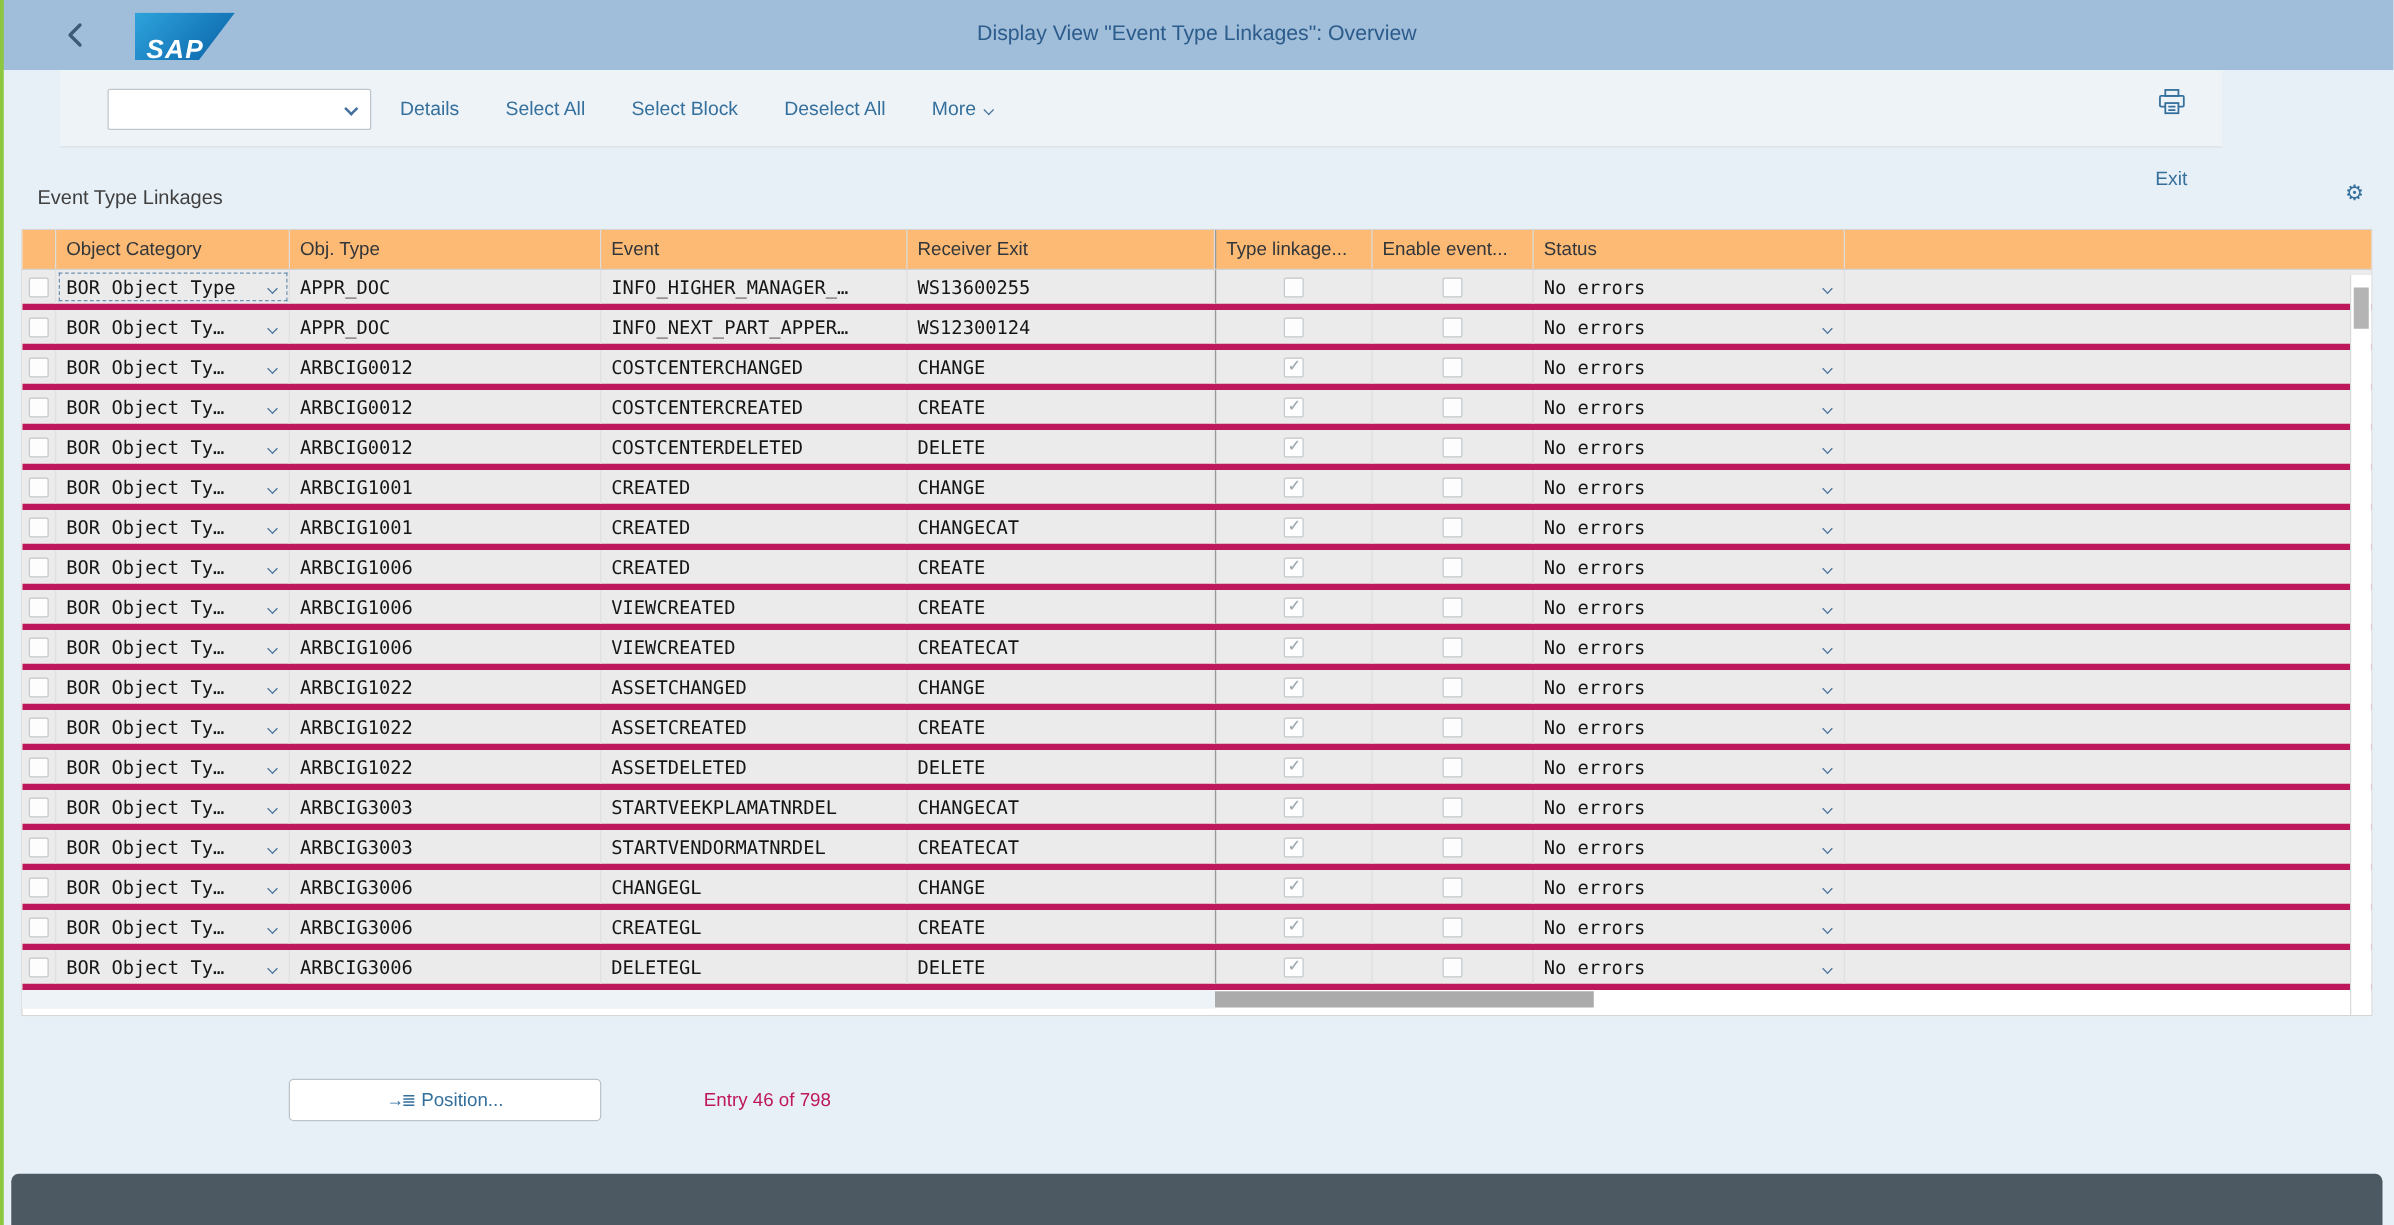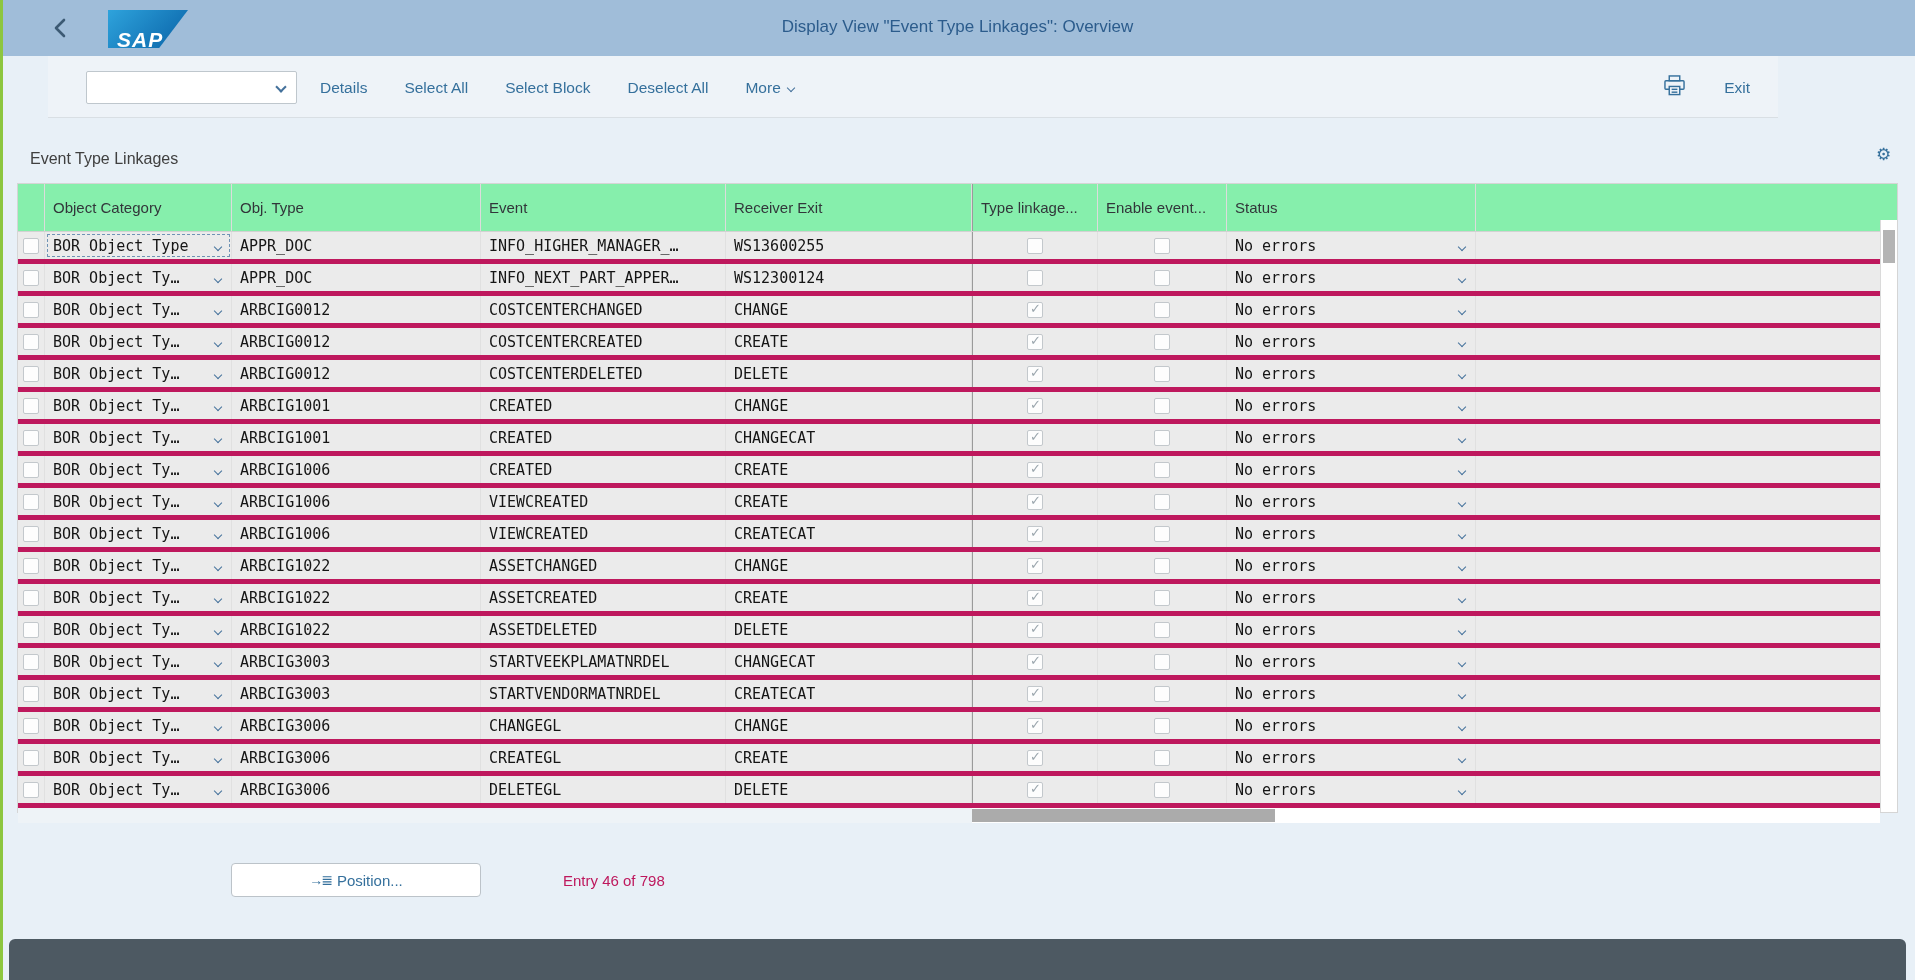--- a/index.html
+++ b/index.html
@@ -23,36 +23,36 @@
 
   
   .toolbar { position:absolute; left:0; top:56px; width:1730px; height:62px; background:#eef3f8;
     border-bottom:1px solid #d9dfe4;margin-left:48px; }
   .combo { position:absolute; left:38px; top:15px; width:211px; height:33px; background:#fff;
     border:1px solid #bfc7cd; border-radius:2px; }
   .combo .chev { position:absolute; right:11px; top:11px; }
   .tb-buttons { position:absolute; left:272px; top:15px; height:33px; display:flex; align-items:center; gap:37px; }
   .tb-link { color:#35709c; font-size:15.5px; cursor:pointer; white-space:nowrap; }
   .tb-more { display:flex; align-items:center; gap:7px; color:#35709c; font-size:15.5px; cursor:pointer; }
-  .tb-right { position:absolute; right:28px; top:15px; height:33px; display:flex; align-items:center; gap:38px; }
+  .tb-right { position:absolute; right:28px; top:15px; height:33px; display:flex; align-items:center; gap:38px;flex-direction:column; }
   .print-btn { cursor:pointer; display:flex; align-items:center; }
 
   .chev { width:8px; height:8px; border-right:2px solid #44719b; border-bottom:2px solid #44719b;
     transform:rotate(45deg); display:inline-block; }
   .chev.sm { width:6px; height:6px; border-width:1.6px; }
 
   
   .content-title { position:absolute; left:30px; top:150px; font-size:16px; color:#404040; }
   .gear-btn { position:absolute; left:1876px; top:146px; font-size:17px; color:#35709c; cursor:pointer; line-height:1; }
 
   
   .table-card { position:absolute; left:17px; top:183px; width:1881px; height:630px;
     background:#fff; border:1px solid #d5d5d5; }
   .t-header { display:grid; grid-template-columns:27px 187px 249px 245px 246px 126px 129px 249px 404px 17px;
-    height:48px; background:#86efac; border-bottom:1px solid #d2d2d2; }
+    height:32px; background:#fdba74; border-bottom:1px solid #d2d2d2; }
   .t-header .hcell { border-right:1px solid #dcdcdc; display:flex; align-items:center; padding-left:8px;
     font-size:15px; color:#32363a; white-space:nowrap; overflow:hidden; cursor:pointer; }
   .t-header .hcell:last-child, .t-header .hcell.nob { border-right:none; }
   .t-header .hcell.split { border-left:1px solid #9a9a9a; }
 
   .t-body { position:relative; }
   .t-row { display:grid; grid-template-columns:27px 187px 249px 245px 246px 126px 129px 249px 404px;
     height:32px; background:#ebebeb; border-bottom:5px solid #be185d; }
   .t-cell { border-right:1px solid #e0e0e0; display:flex; align-items:center; padding-left:8px;
     overflow:hidden; white-space:nowrap; position:relative; }

